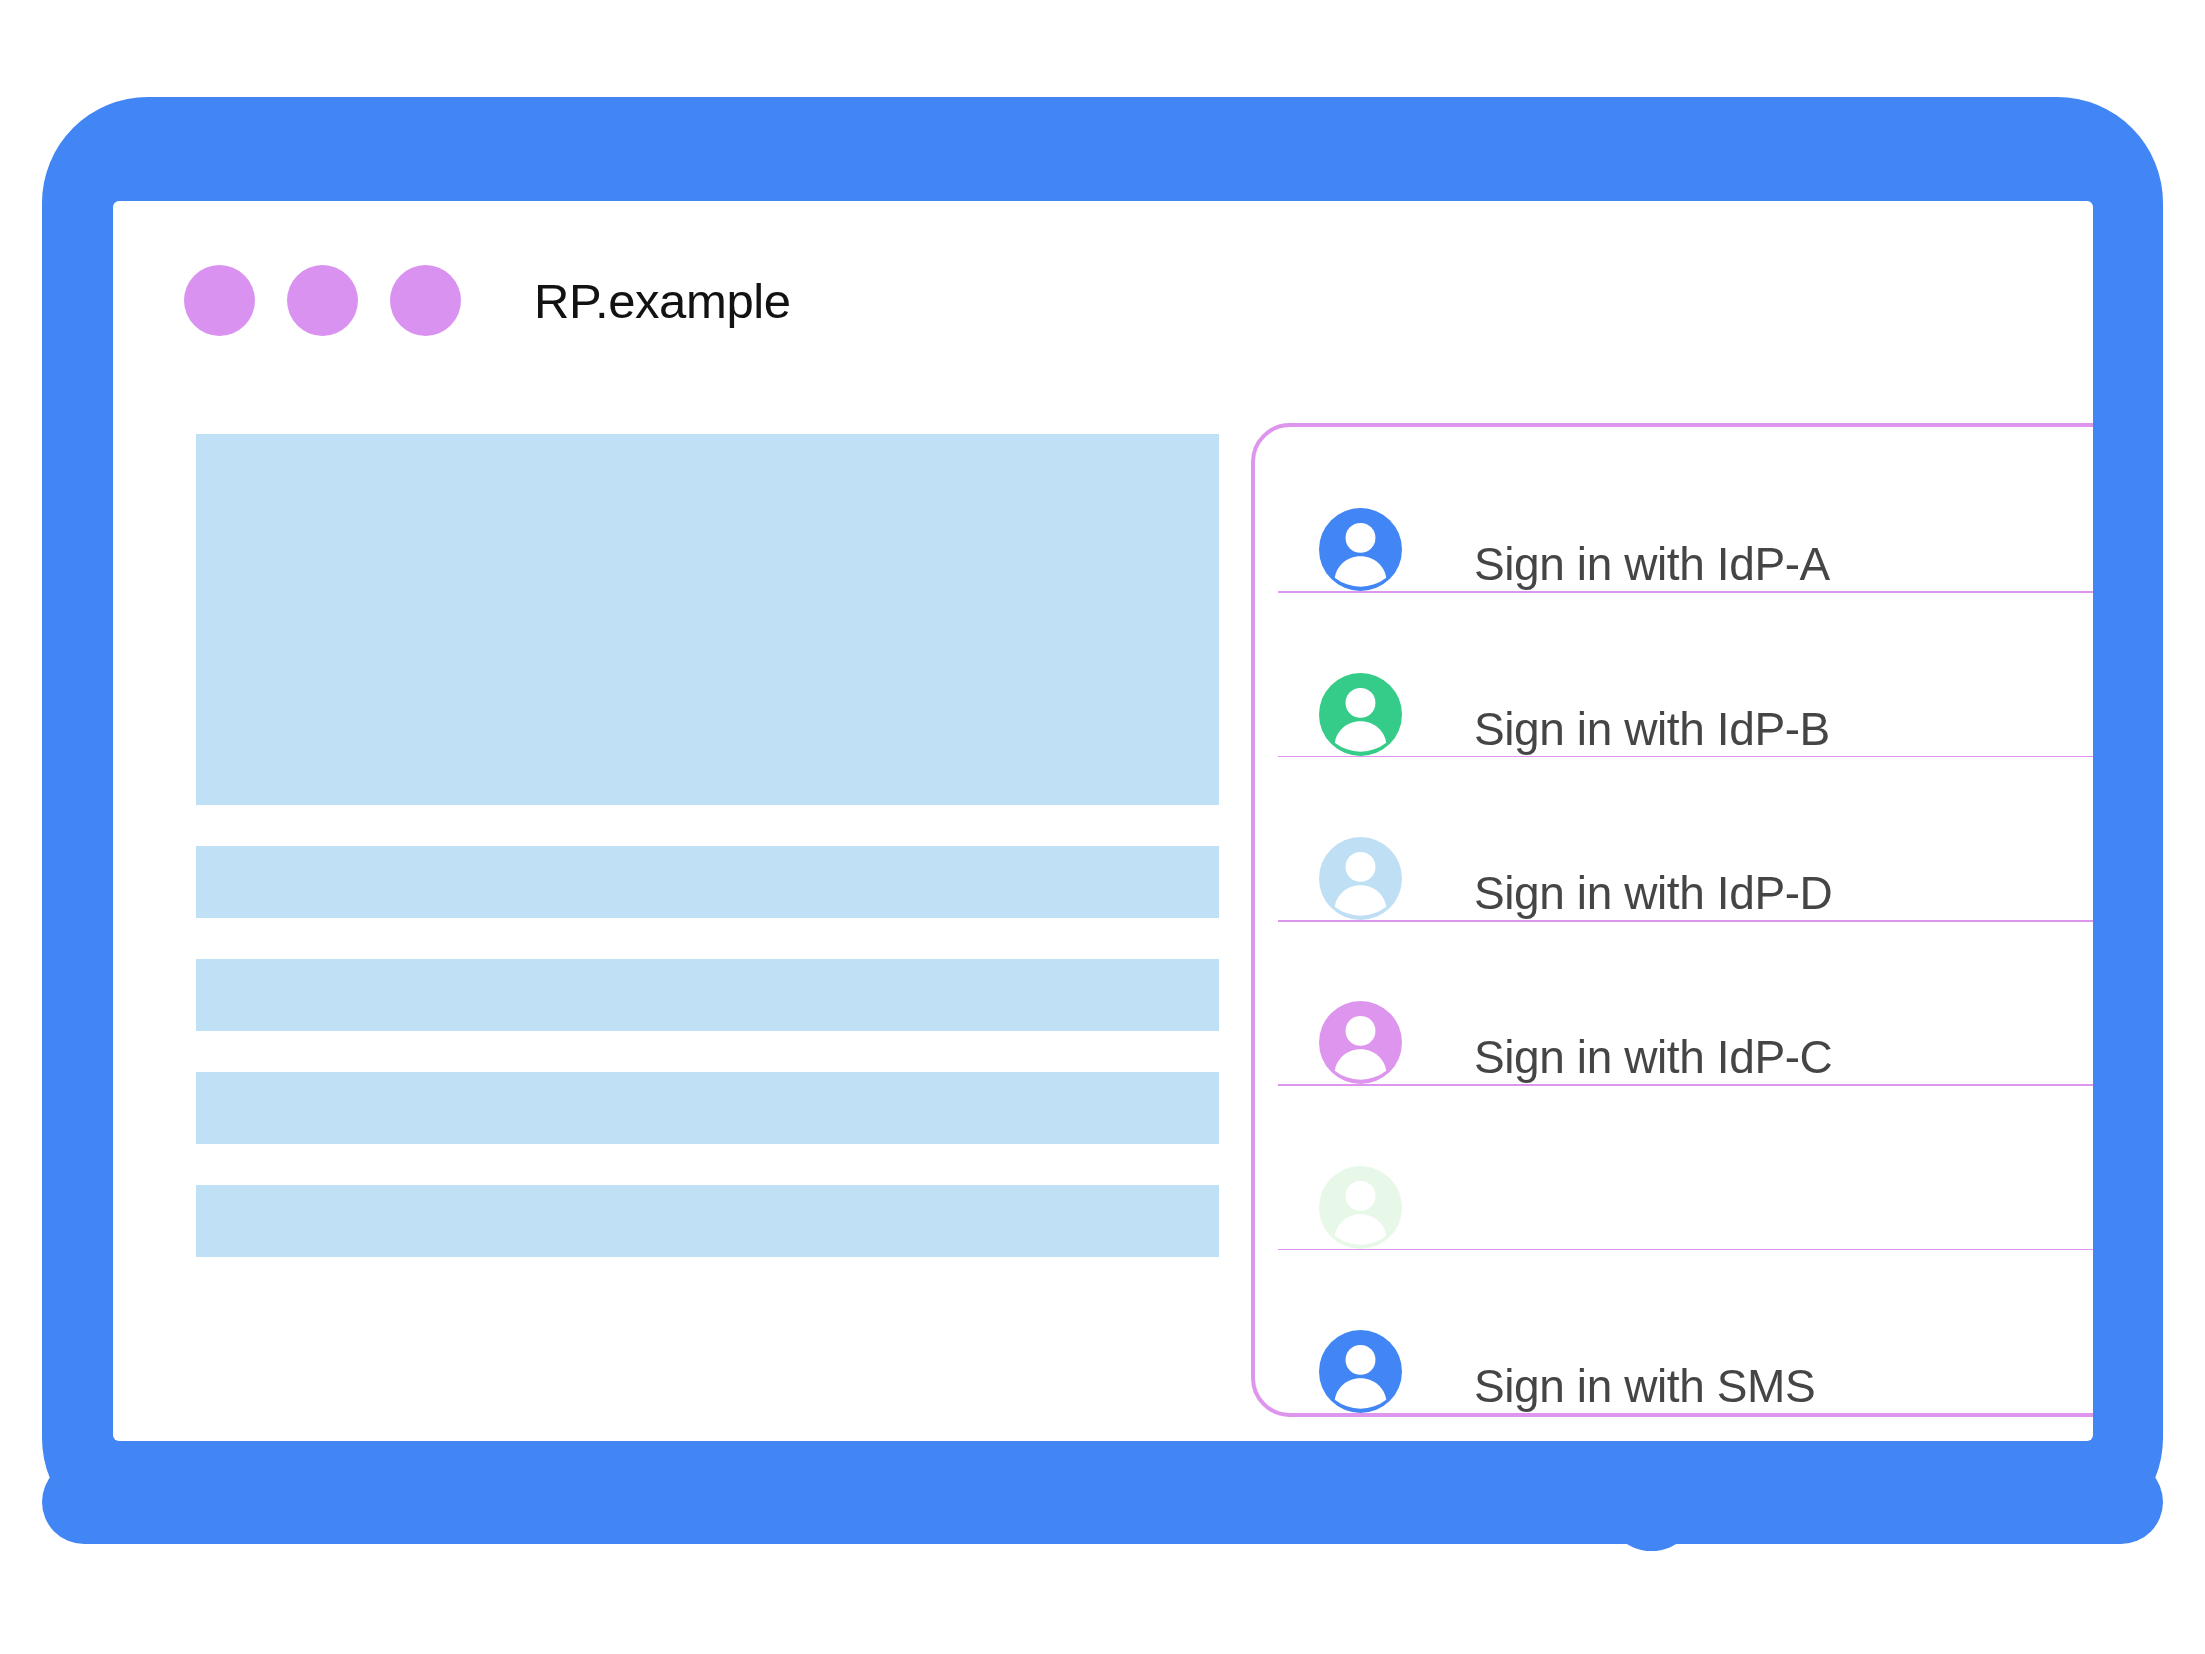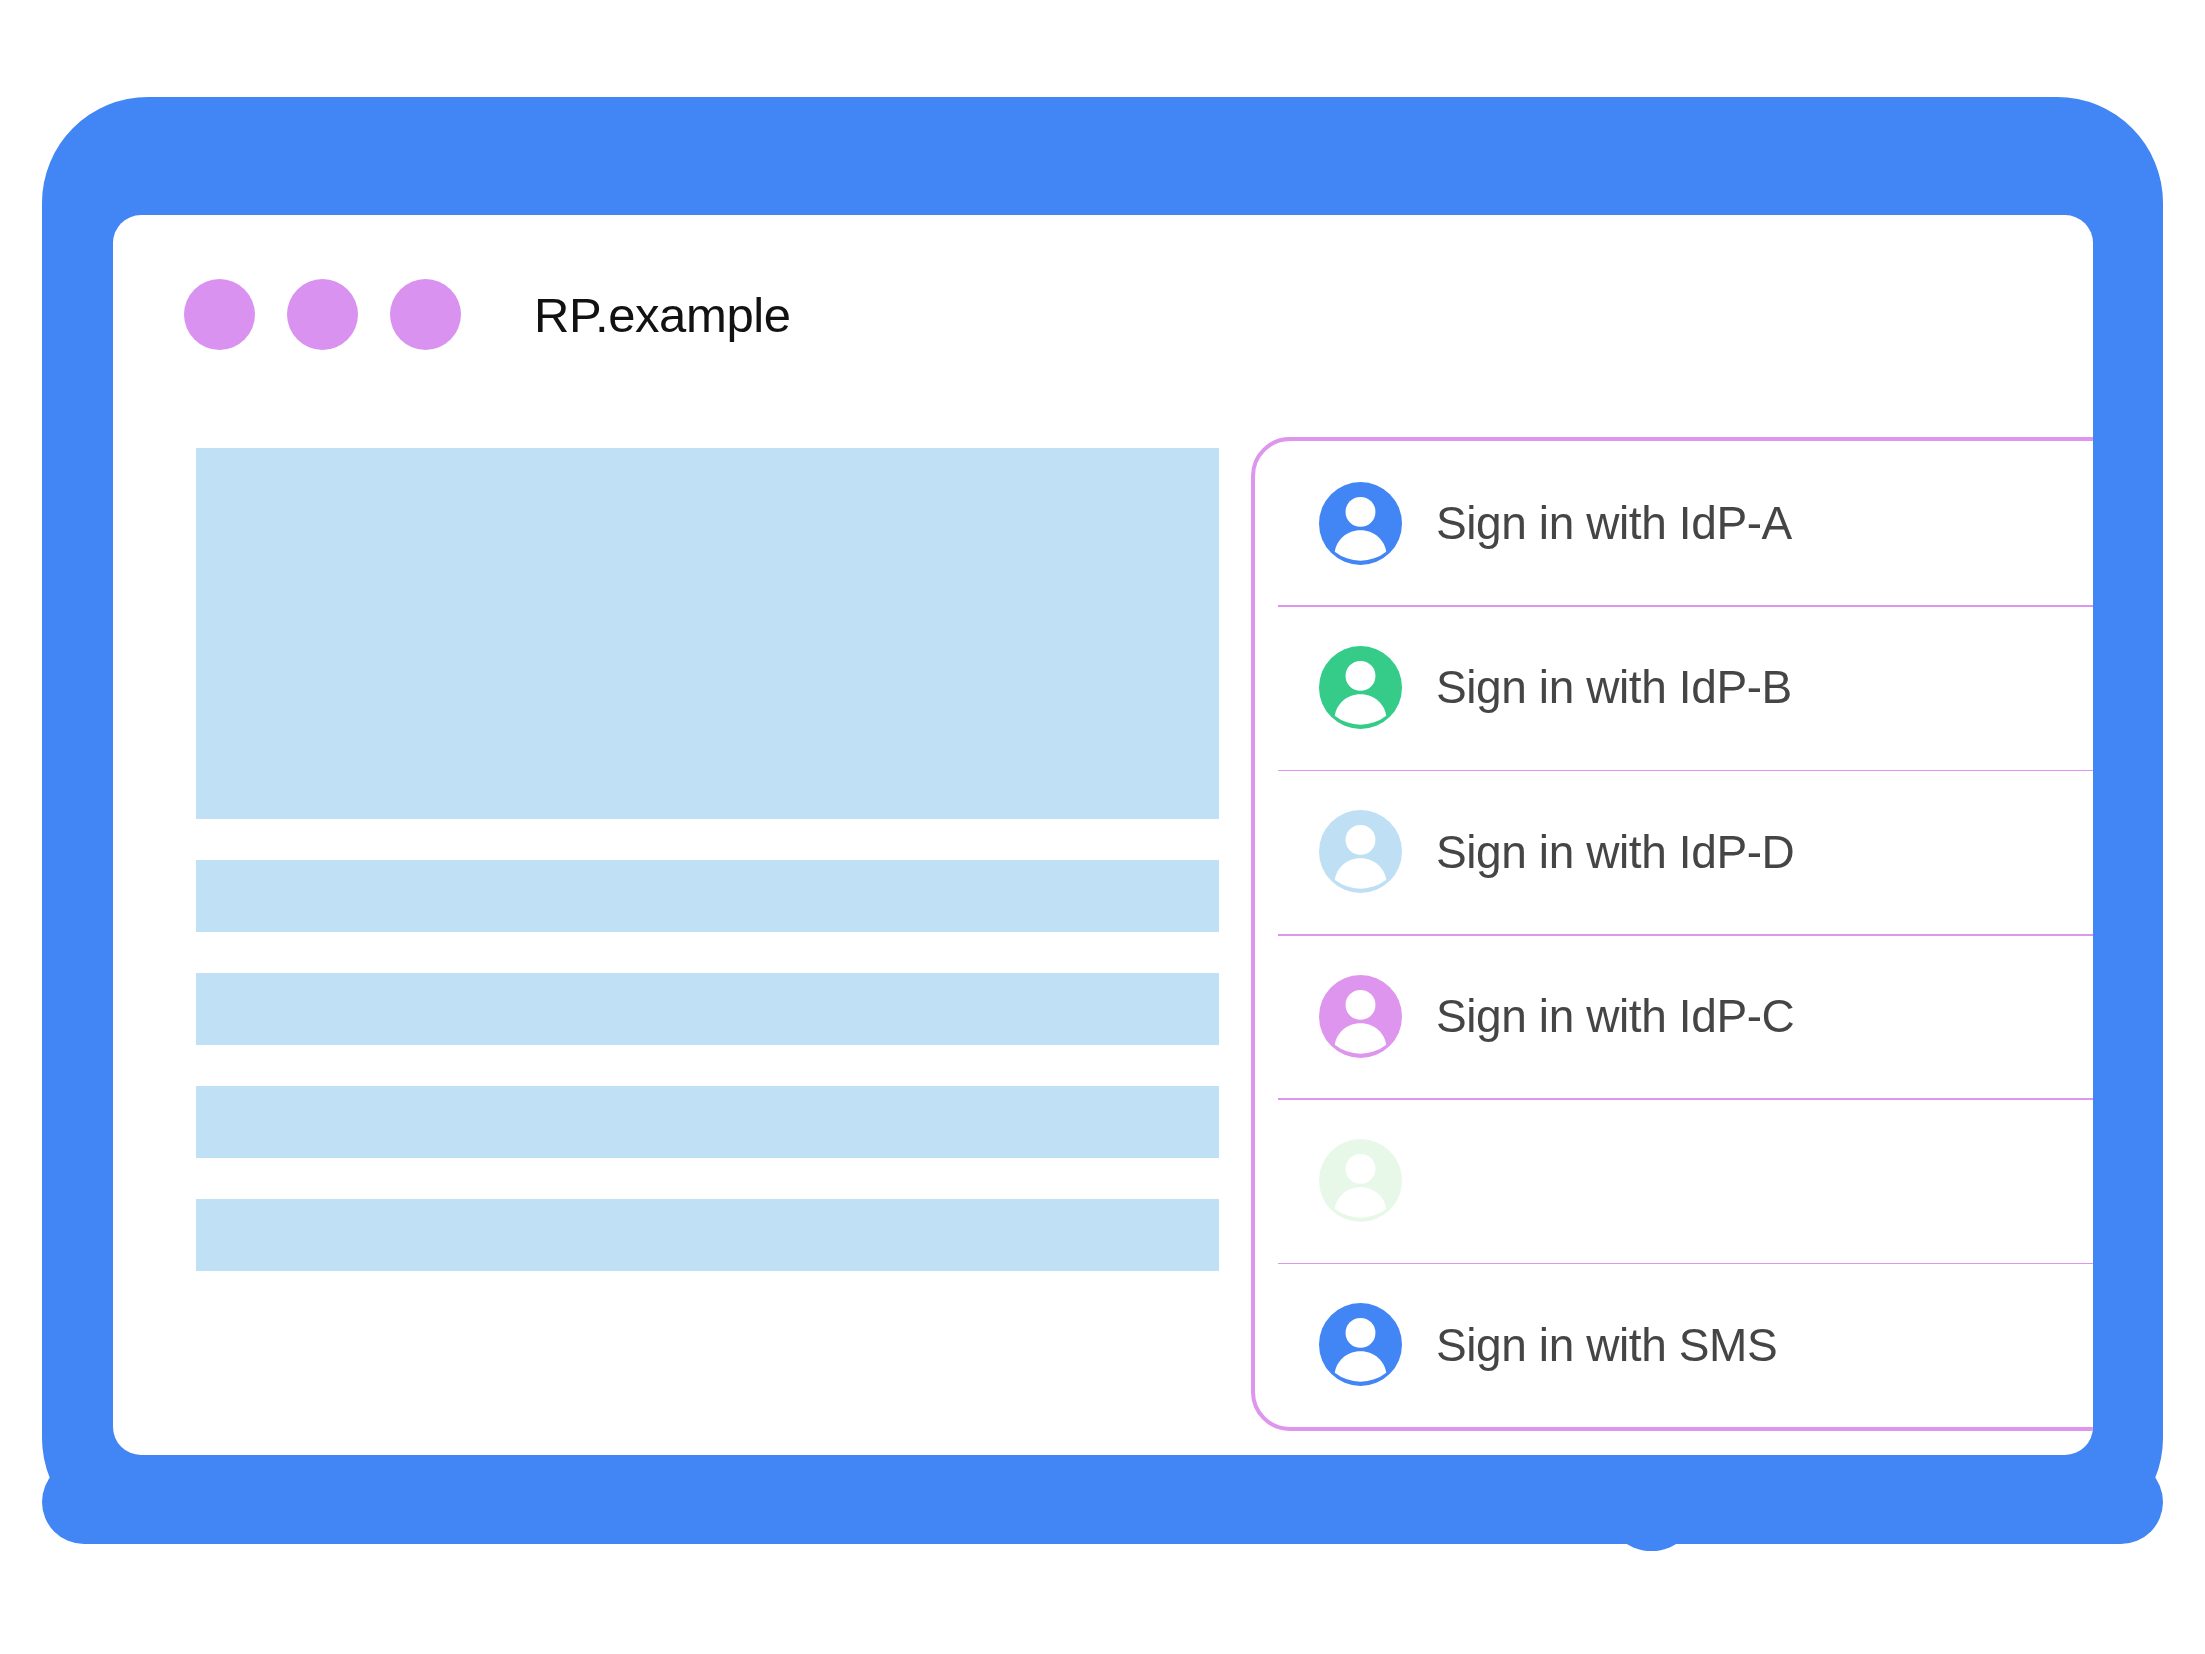--- a/index.html
+++ b/index.html
@@ -60,25 +60,25 @@
     width: 95px;
     height: 95px;
     background: #4285f4;
     border-radius: 50%;
   }
 
   
   .screen {
     position: absolute;
     left: 113px;
-    top: 215px;
+    top: 201px;
     width: 1980px;
     height: 1240px;
     background: #ffffff;
-    border-radius: 28px;
+    border-radius: 6px;
     overflow: hidden;
   }
 
   
   .titlebar {
     position: absolute;
     left: 71px;
     top: 64px;
     display: flex;
     align-items: center;
@@ -128,24 +128,25 @@
     overflow: hidden;
   }
   .signin-list {
     display: flex;
     flex-direction: column;
     height: 100%;
   }
   .signin-row {
     flex: 1 1 0;
     display: flex;
-    align-items: center;
+    align-items: flex-end;
     padding-left: 64px;
     position: relative;
     box-sizing: border-box;
+    gap: 38px;
   }
   .signin-row + .signin-row::before {
     content: "";
     position: absolute;
     left: 23px;
     right: 0;
     top: 0;
     height: 1.8px;
     background: #dd95ee;
   }

